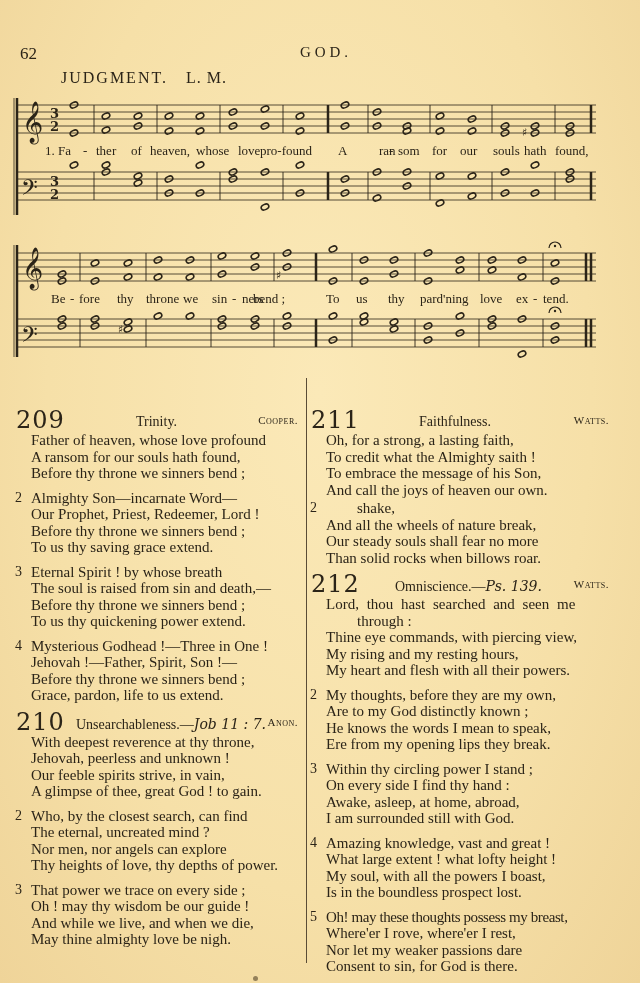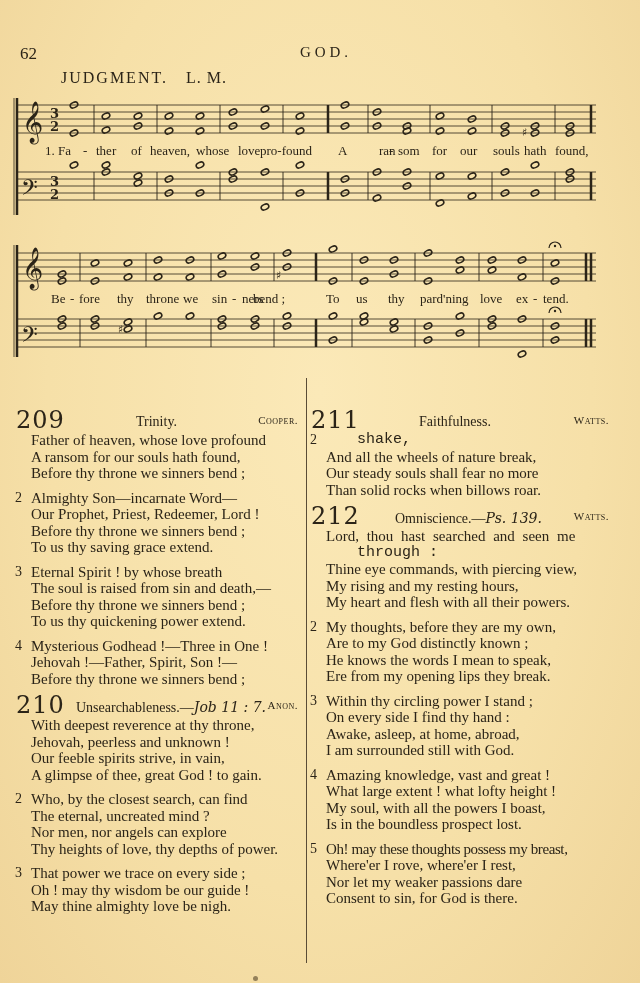--- a/index.html
+++ b/index.html
@@ -22,21 +22,21 @@
   .col-left { left: 16px; width: 284px; }
   .col-right { left: 311px; width: 314px; }
   .col-divider { position: absolute; left: 306px; top: 378px; width: 1px; height: 585px; background: #5a4c36; }
   .hymn-head { position: relative; height: 22px; }
   .hymn-num { position: absolute; left: 0; top: -4px; font-size: 24px; letter-spacing: 1px; font-family: "DejaVu Serif", serif; }
   .hymn-topic { position: absolute; font-size: 14px; top: 4px; }
   .hymn-author { position: absolute; right: 2px; top: 4px; font-size: 11px; font-variant: small-caps; letter-spacing: 0.5px; }
   .hymn-topic i { font-style: italic; font-family: "DejaVu Serif", serif; }
   .stanza { position: relative; margin-bottom: 8px; }
   .line { font-size: 15px; line-height: 16.5px; padding-left: 15px; white-space: nowrap; }
-  .line.cont { padding-left: 46px; font-family: Liberation Mono, monospace; }
+  .line.cont { padding-left: 46px; }
   .stanza-num { position: absolute; left: -1px; top: 0; font-size: 14px; }
   .spot { position: absolute; left: 253px; top: 976px; width: 5px; height: 5px; border-radius: 50%; background: #6b5a3a; opacity: 0.7; }
 </style>
 </head>
 <body>
 
 <div class="page-num">62</div>
 <div class="running-head">GOD.</div>
 <div class="tune-title">
   <span>JUDGMENT.</span><span class="meter">L. M.</span>
@@ -357,20 +357,21 @@
       <div class="line">Eternal Spirit ! by whose breath</div>
       <div class="line">The soul is raised from sin and death,—</div>
       <div class="line">Before thy throne we sinners bend ;</div>
       <div class="line">To us thy quickening power extend.</div>
     </div>
     <div class="stanza">
       <span class="stanza-num">4</span>
       <div class="line">Mysterious Godhead !—Three in One !</div>
       <div class="line">Jehovah !—Father, Spirit, Son !—</div>
       <div class="line">Before thy throne we sinners bend ;</div>
+      <div class="line">Grace, pardon, life to us extend.</div>
     </div>
   </div>
 
   <div style="margin-top:2px">
     <div class="hymn-head">
       <span class="hymn-num">210</span>
       <span class="hymn-topic" style="left:60px"><span>Unsearchableness.—</span><i>Job 11 : 7.</i></span>
       <span class="hymn-author">Anon.</span>
     </div>
     <div class="stanza">
@@ -383,33 +384,40 @@
       <span class="stanza-num">2</span>
       <div class="line">Who, by the closest search, can find</div>
       <div class="line">The eternal, uncreated mind ?</div>
       <div class="line">Nor men, nor angels can explore</div>
       <div class="line">Thy heights of love, thy depths of power.</div>
     </div>
     <div class="stanza">
       <span class="stanza-num">3</span>
       <div class="line">That power we trace on every side ;</div>
       <div class="line">Oh ! may thy wisdom be our guide !</div>
+      <div class="line">And while we live, and when we die,</div>
       <div class="line">May thine almighty love be nigh.</div>
     </div>
   </div>
 </div>
 
 <div class="col col-right">
 
   <div>
     <div class="hymn-head">
       <span class="hymn-num">211</span>
       <span class="hymn-topic" style="left:108px">Faithfulness.</span>
       <span class="hymn-author" style="right:16px">Watts.</span>
     </div>
+    <div class="stanza" style="margin-bottom:2px">
+      <div class="line">Oh, for a strong, a lasting faith,</div>
+      <div class="line">To credit what the Almighty saith !</div>
+      <div class="line">To embrace the message of his Son,</div>
+      <div class="line">And call the joys of heaven our own.</div>
+    </div>
     <div class="stanza">
       <span class="stanza-num">2</span>
       <div class="line cont">shake,</div>
       <div class="line">And all the wheels of nature break,</div>
       <div class="line">Our steady souls shall fear no more</div>
       <div class="line">Than solid rocks when billows roar.</div>
     </div>
   </div>
 
   <div>

